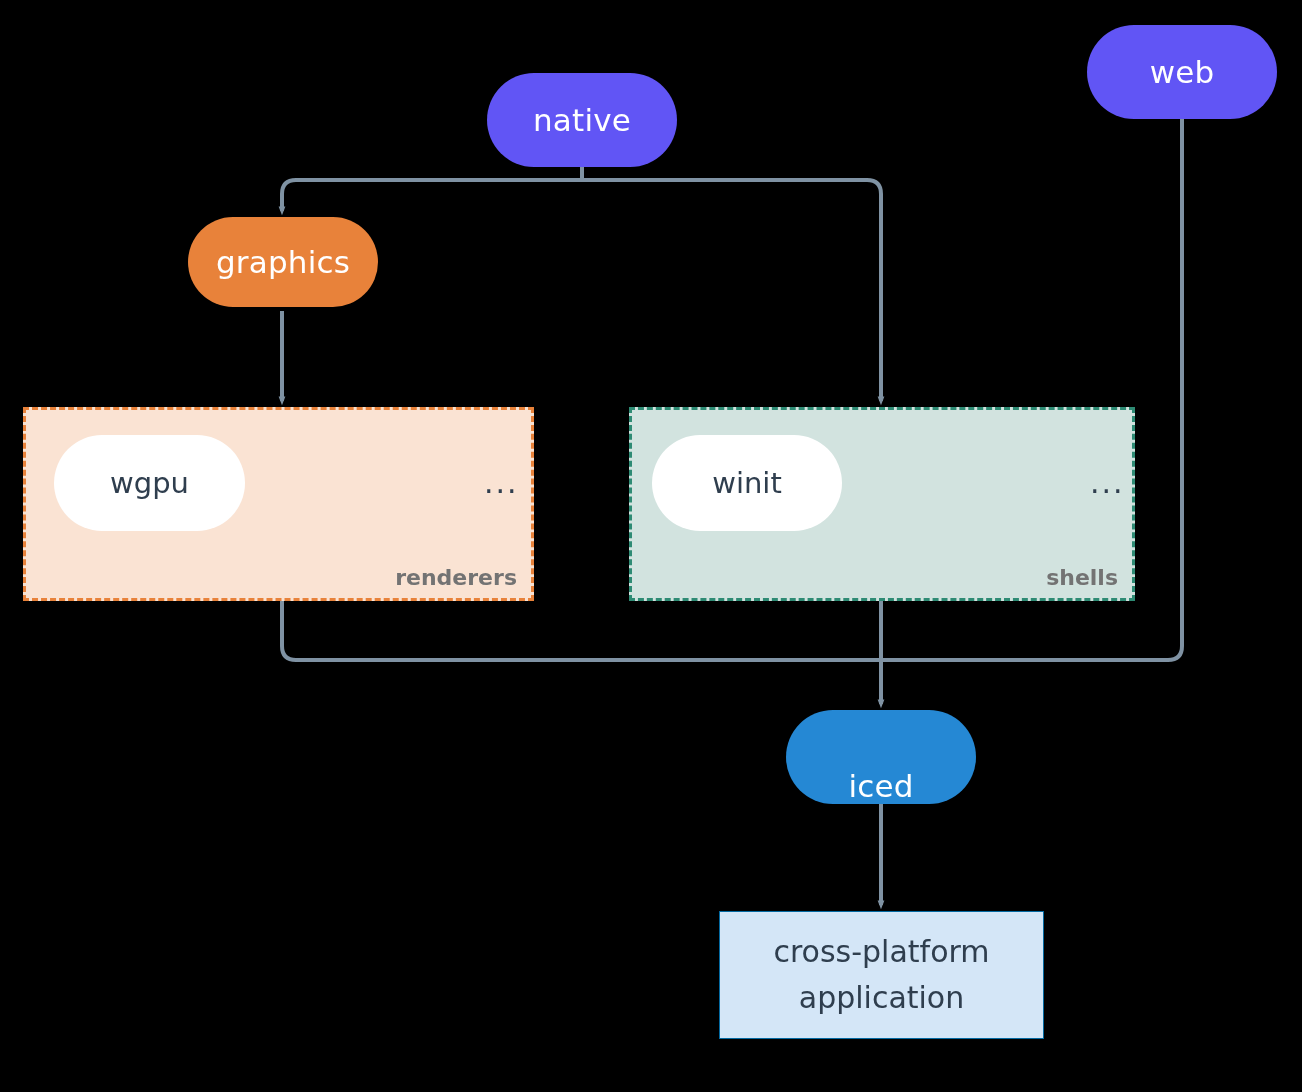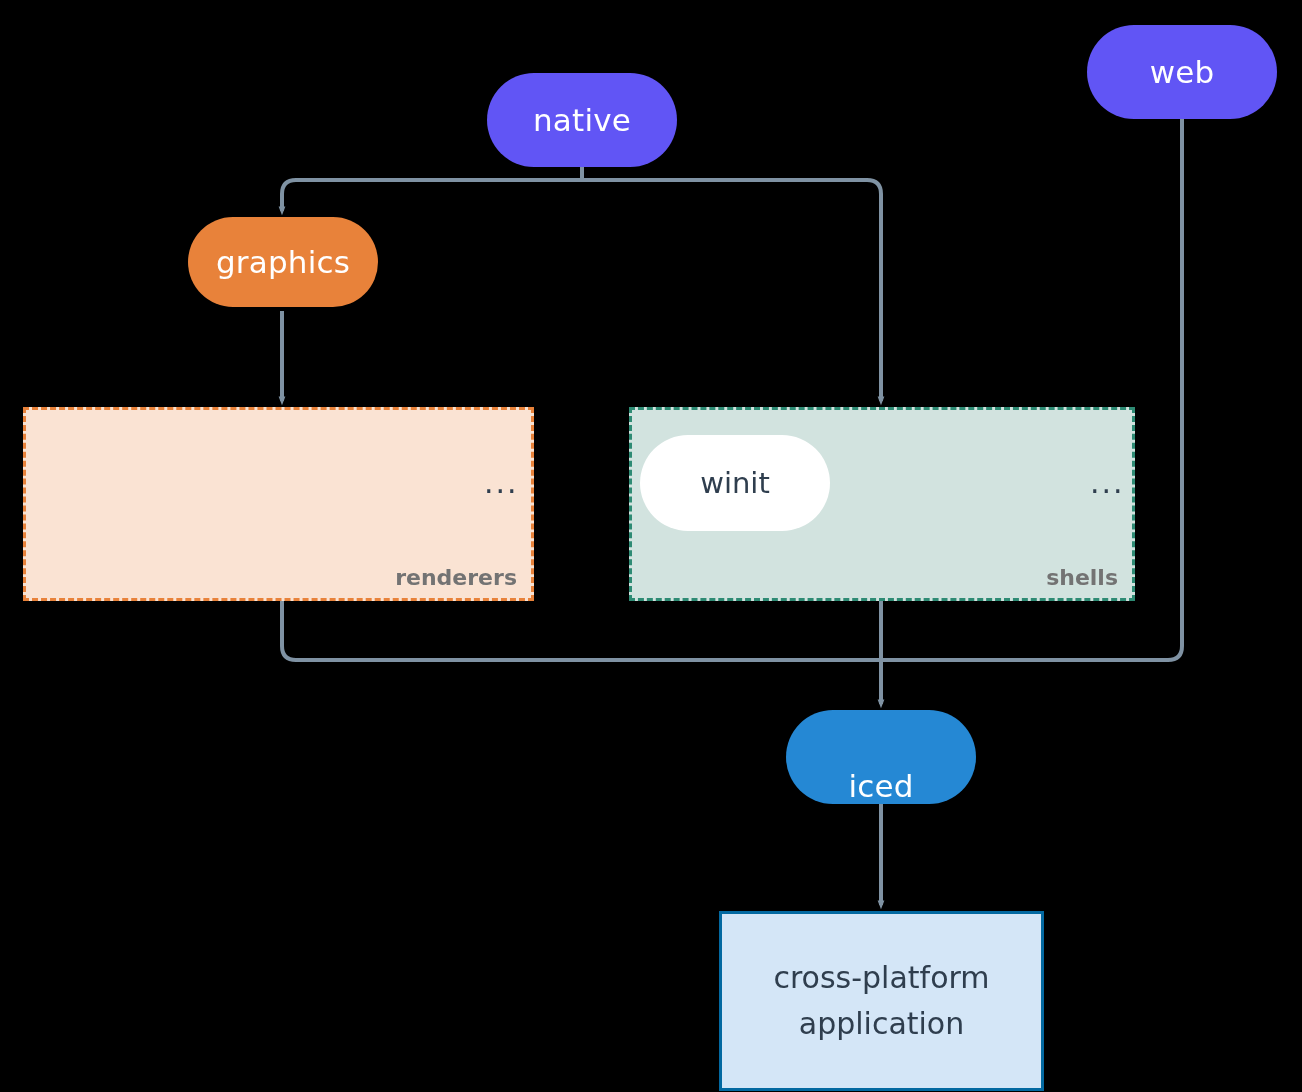--- a/index.html
+++ b/index.html
@@ -91,30 +91,30 @@
     position: absolute;
     top: 58px;
     color: #2f3e4e;
     font-size: 30px;
     line-height: 1;
     letter-spacing: 2px;
   }
   #leaf-wgpu   { left: 28px;  width: 191px; }
   #leaf-glow   { left: 242px; width: 191px; }
   #ellipsis-renderers { left: 458px; }
-  #leaf-winit  { left: 8px;  width: 190px; }
+  #leaf-winit  { left: 20px;  width: 190px; }
   #leaf-glutin { left: 242px; width: 190px; }
   #ellipsis-shells { left: 458px; }
 
   #node-application {
     position: absolute;
     left: 719px; top: 911px;
-    width: 325px; height: 180px;
+    width: 325px; height: 128px;
     box-sizing: border-box;
-    border: 3px solid #0369a1;
+    border: 1px solid #0369a1;
     background: #d4e6f7;
     color: #2f3e4e;
     font-size: 30px;
     line-height: 1.55;
     display: flex;
     align-items: center;
     justify-content: center;
     text-align: center;
   }
 </style>
@@ -158,20 +158,23 @@
 
   <div class="node node-pill" id="node-web" style="background:#6155f5;">
     <span>web</span>
   </div>
 
   <div class="node node-pill" id="node-graphics" style="background:#e8823a;">
     <span>graphics</span>
   </div>
 
   <div class="group-box" id="group-renderers" style="background:#fae3d3; border-color:#e8823a;">
+    <div class="leaf-pill" id="leaf-wgpu">
+      <span>wgpu</span>
+    </div>
     <span class="ellipsis" id="ellipsis-renderers">...</span>
     <span class="group-label">renderers</span>
   </div>
 
   <div class="group-box" id="group-shells" style="background:#d2e3df; border-color:#2e8b74;">
     <div class="leaf-pill" id="leaf-winit">
       <span>winit</span>
     </div>
     <span class="ellipsis" id="ellipsis-shells">...</span>
     <span class="group-label">shells</span>

